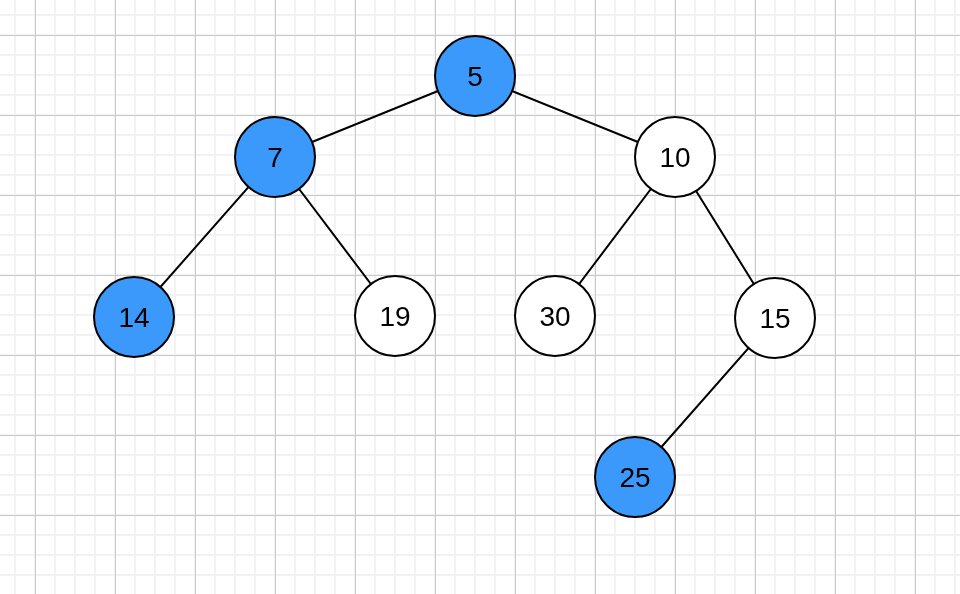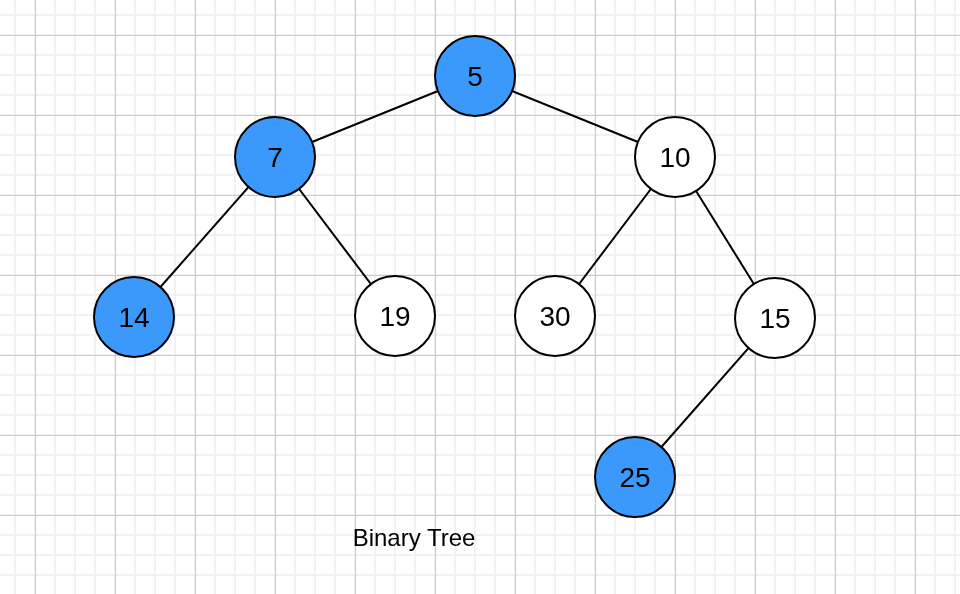--- a/index.html
+++ b/index.html
@@ -100,14 +100,13 @@
         <g class="node" transform="translate(775,318)">
           <circle r="40" fill="#ffffff" stroke="#000000"></circle>
           <text dy="10" fill="#000000">15</text>
         </g>
         <g class="node" transform="translate(635,477)">
           <circle r="40" fill="#3b99fc" stroke="#000000"></circle>
           <text dy="10" fill="#000000">25</text>
         </g>
       </g>
   </svg>
-  <div class="caption" style="left: 414px; top: 538px;">Binary Tree</div>
 </div>
 
 </body></html>

